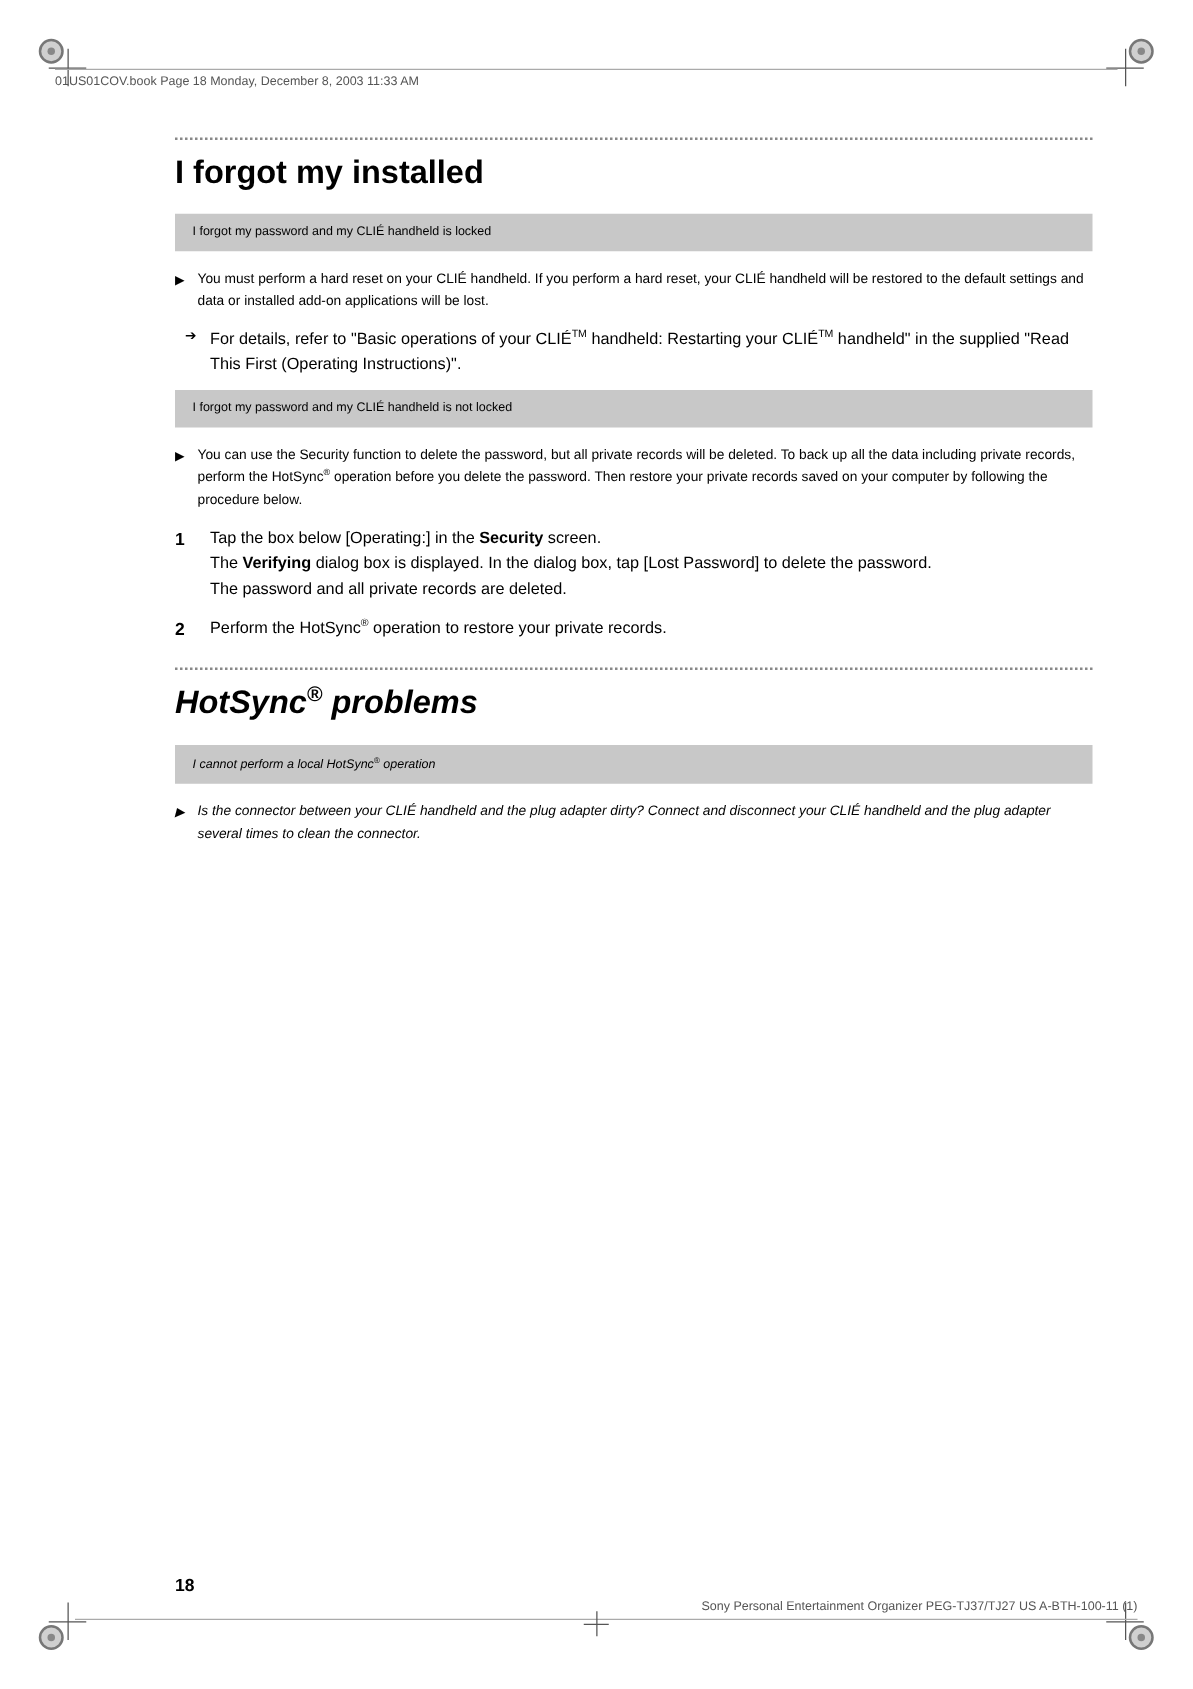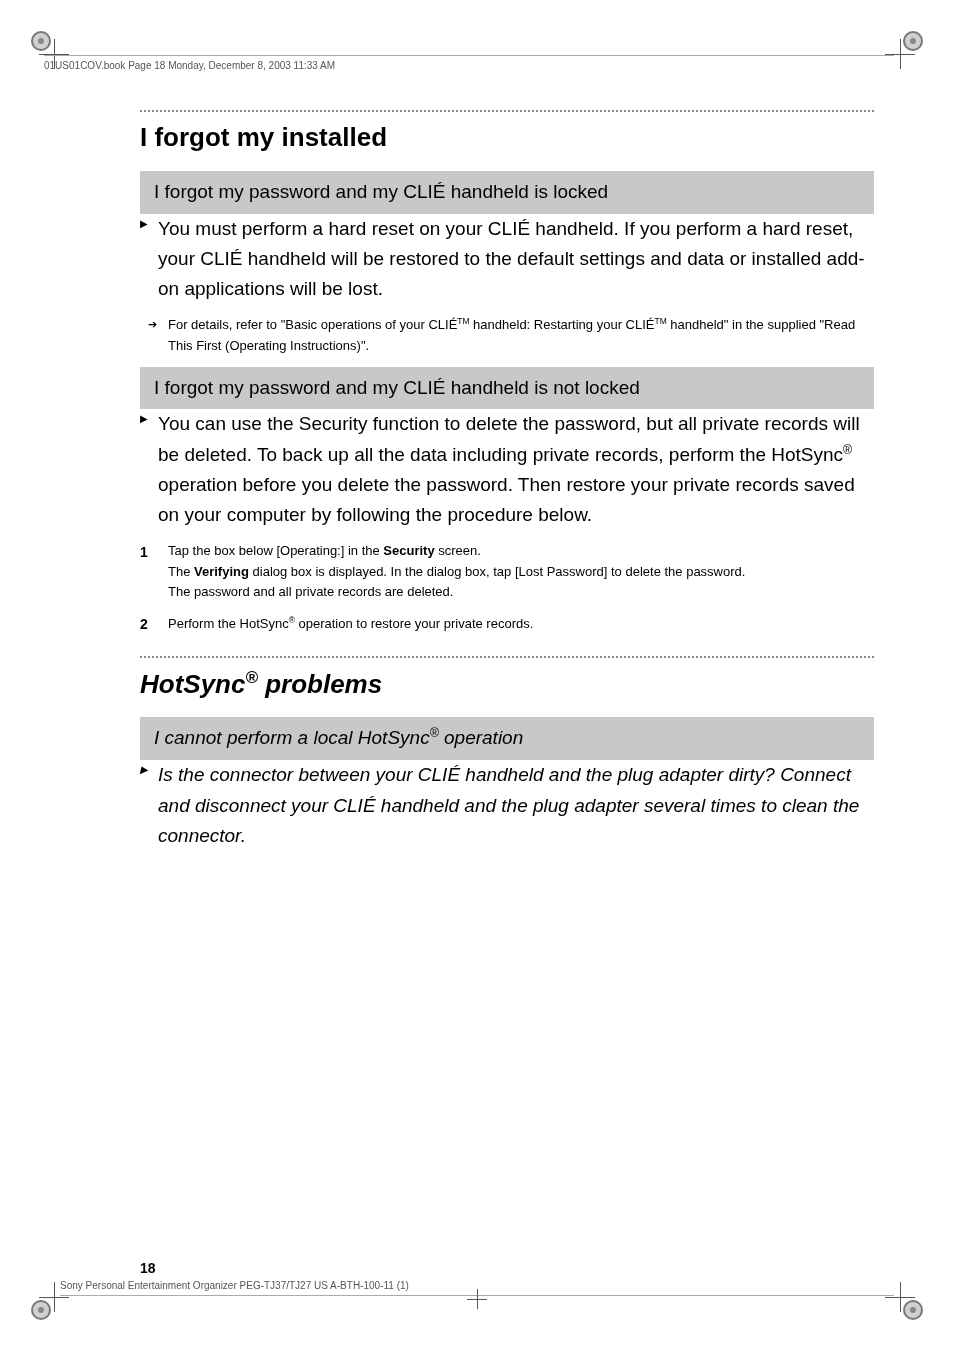--- a/index.html
+++ b/index.html
@@ -96,29 +96,30 @@
       font-size: 26px;
       font-weight: bold;
       margin-bottom: 18px;
       color: #000;
     }
 
     
     .grey-box {
       background: #c8c8c8;
       padding: 8px 14px;
-      font-size: 19px;
+      font-size: 10px;
       font-weight: normal;
       color: #000;
+      margin-bottom: 14px;
       line-height: 1.4;
     }
 
     
     .body-para {
-      font-size: 19px;
+      font-size: 11px;
       line-height: 1.6;
       margin-bottom: 10px;
       padding-left: 18px;
       position: relative;
     }
 
     .body-para::before {
       content: '▶';
       position: absolute;
       left: 0;
@@ -185,27 +186,27 @@
       font-weight: bold;
       margin-bottom: 10px;
       margin-top: 12px;
     }
 
     
     .footer-bar {
       position: absolute;
       bottom: 55px;
       left: 60px;
-      right: 60px;
+      right: 44px;
       font-size: 10px;
       color: #555;
       border-bottom: 1px solid #aaa;
       padding-bottom: 4px;
       display: flex;
-      justify-content: flex-start;
+      justify-content: flex-end;
       align-items: center;
     }
 
     .page-number {
       font-size: 14px;
       font-weight: bold;
       position: absolute;
       bottom: 75px;
       left: 140px;
     }

